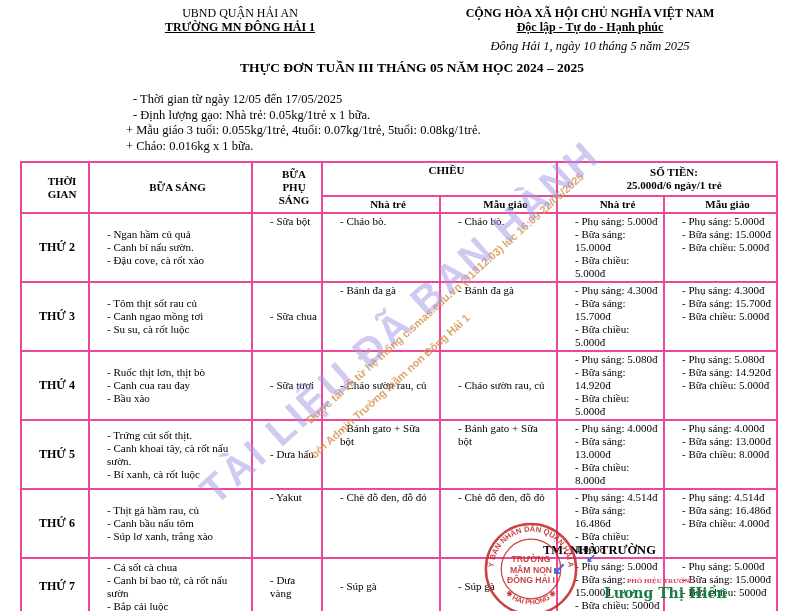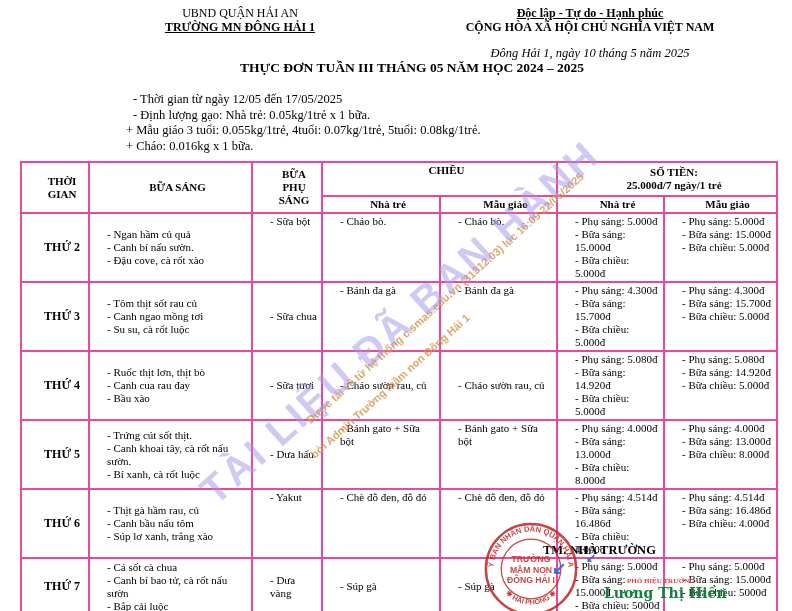--- a/index.html
+++ b/index.html
@@ -9,35 +9,35 @@
     font-family:"Liberation Serif", serif;
     color:#000;
   }
   .abs{position:absolute;}
   
   .hdr-left{left:110px;top:6px;width:260px;text-align:center;font-size:12px;line-height:14px;}
   .hdr-right{left:420px;top:6px;width:340px;text-align:center;font-size:12px;line-height:14px;}
   .bold{font-weight:bold;}
   .u{text-decoration:underline;}
   .it{font-style:italic;}
-  .date-line{margin-top:12px;font-size:12.5px;}
+  .date-line{margin-top:5px;font-size:12.5px;}
   .doc-title{left:16px;top:60px;width:792px;text-align:center;font-weight:bold;font-size:13.5px;}
   
   .notes{left:104px;top:92px;width:560px;font-size:12.5px;line-height:15.5px;margin-left:29px;}
   .notes .plus{margin-left:-7px;}
   
   table.menu{
     position:absolute;left:20px;top:161px;width:756px;
     border-collapse:collapse;table-layout:fixed;
     font-size:11px;line-height:13px;
   }
   table.menu td{border:2px solid #ec4899;padding:1px 3px 1px 17px;overflow:hidden;}
   table.menu{border:2px solid #000;}
   .hdr{font-weight:bold;text-align:center;vertical-align:middle;padding:1px 2px;}
-  .c-day{font-weight:bold;text-align:center;vertical-align:middle;font-size:12px;}
+  .c-day{font-weight:bold;vertical-align:middle;font-size:12px;}
   .v-mid{vertical-align:middle;}
   .v-top{vertical-align:top;padding-top:3px;}
   .multiline{white-space:pre-line;}
   
   .wm{pointer-events:none;text-align:center;font-family:"Liberation Sans", sans-serif;font-weight:bold;}
   .wm-main{left:100px;top:300px;width:600px;font-size:40px;letter-spacing:3px;
     color:#a396e6;opacity:0.5;transform:rotate(-42deg);}
   .wm-sub1{left:135px;top:292px;width:620px;font-size:11px;color:#d79650;opacity:0.85;transform:rotate(-42deg);}
   .wm-sub2{left:165px;top:380px;width:450px;font-size:11px;color:#d79650;opacity:0.85;transform:rotate(-42deg);}
   
@@ -52,22 +52,22 @@
 </style>
 </head>
 <body>
 
 <div class="abs hdr-left">
   <div>UBND QUẬN HẢI AN</div>
   <div class="bold u">TRƯỜNG MN ĐÔNG HẢI 1</div>
 </div>
 
 <div class="abs hdr-right">
+  <div class="bold">CỘNG HÒA XÃ HỘI CHỦ NGHĨA VIỆT NAM</div>
   <div class="bold u">Độc lập - Tự do - Hạnh phúc</div>
-  <div class="bold">CỘNG HÒA XÃ HỘI CHỦ NGHĨA VIỆT NAM</div>
   <div class="it date-line">Đông Hải 1, ngày 10 tháng 5 năm 2025</div>
 </div>
 
 <div class="abs doc-title">THỰC ĐƠN TUẦN III THÁNG 05 NĂM HỌC 2024 – 2025</div>
 
 <div class="abs notes">
   <div>- Thời gian từ ngày 12/05 đến 17/05/2025</div>
   <div>- Định lượng gạo: Nhà trẻ: 0.05kg/1trẻ x 1 bữa.</div>
   <div class="plus">+ Mẫu giáo 3 tuổi: 0.055kg/1trẻ, 4tuổi: 0.07kg/1trẻ, 5tuổi: 0.08kg/1trẻ.</div>
   <div class="plus">+ Cháo: 0.016kg x 1 bữa.</div>
@@ -83,21 +83,21 @@
       <col style="width:107px">
       <col style="width:113px">
   </colgroup>
   <tbody>
       <tr style="height:34px">
     <td class="hdr" rowspan="2">THỜI GIAN</td>
     <td class="hdr" rowspan="2">BỮA SÁNG</td>
     <td class="hdr" rowspan="2">BỮA PHỤ SÁNG</td>
     <td class="hdr" colspan="2" style="vertical-align:top">CHIỀU</td>
     <td class="hdr multiline" colspan="2">SỐ TIỀN:
-25.000đ/7 ngày/1 trẻ</td>
+25.000đ/6 ngày/1 trẻ</td>
   </tr>
   <tr style="height:14px">
     <td class="hdr">Nhà trẻ</td>
     <td class="hdr">Mẫu giáo</td>
     <td class="hdr">Nhà trẻ</td>
     <td class="hdr">Mẫu giáo</td>
   </tr>
 
   <tr style="height:57px">
     <td class="c-day">THỨ 2</td>

